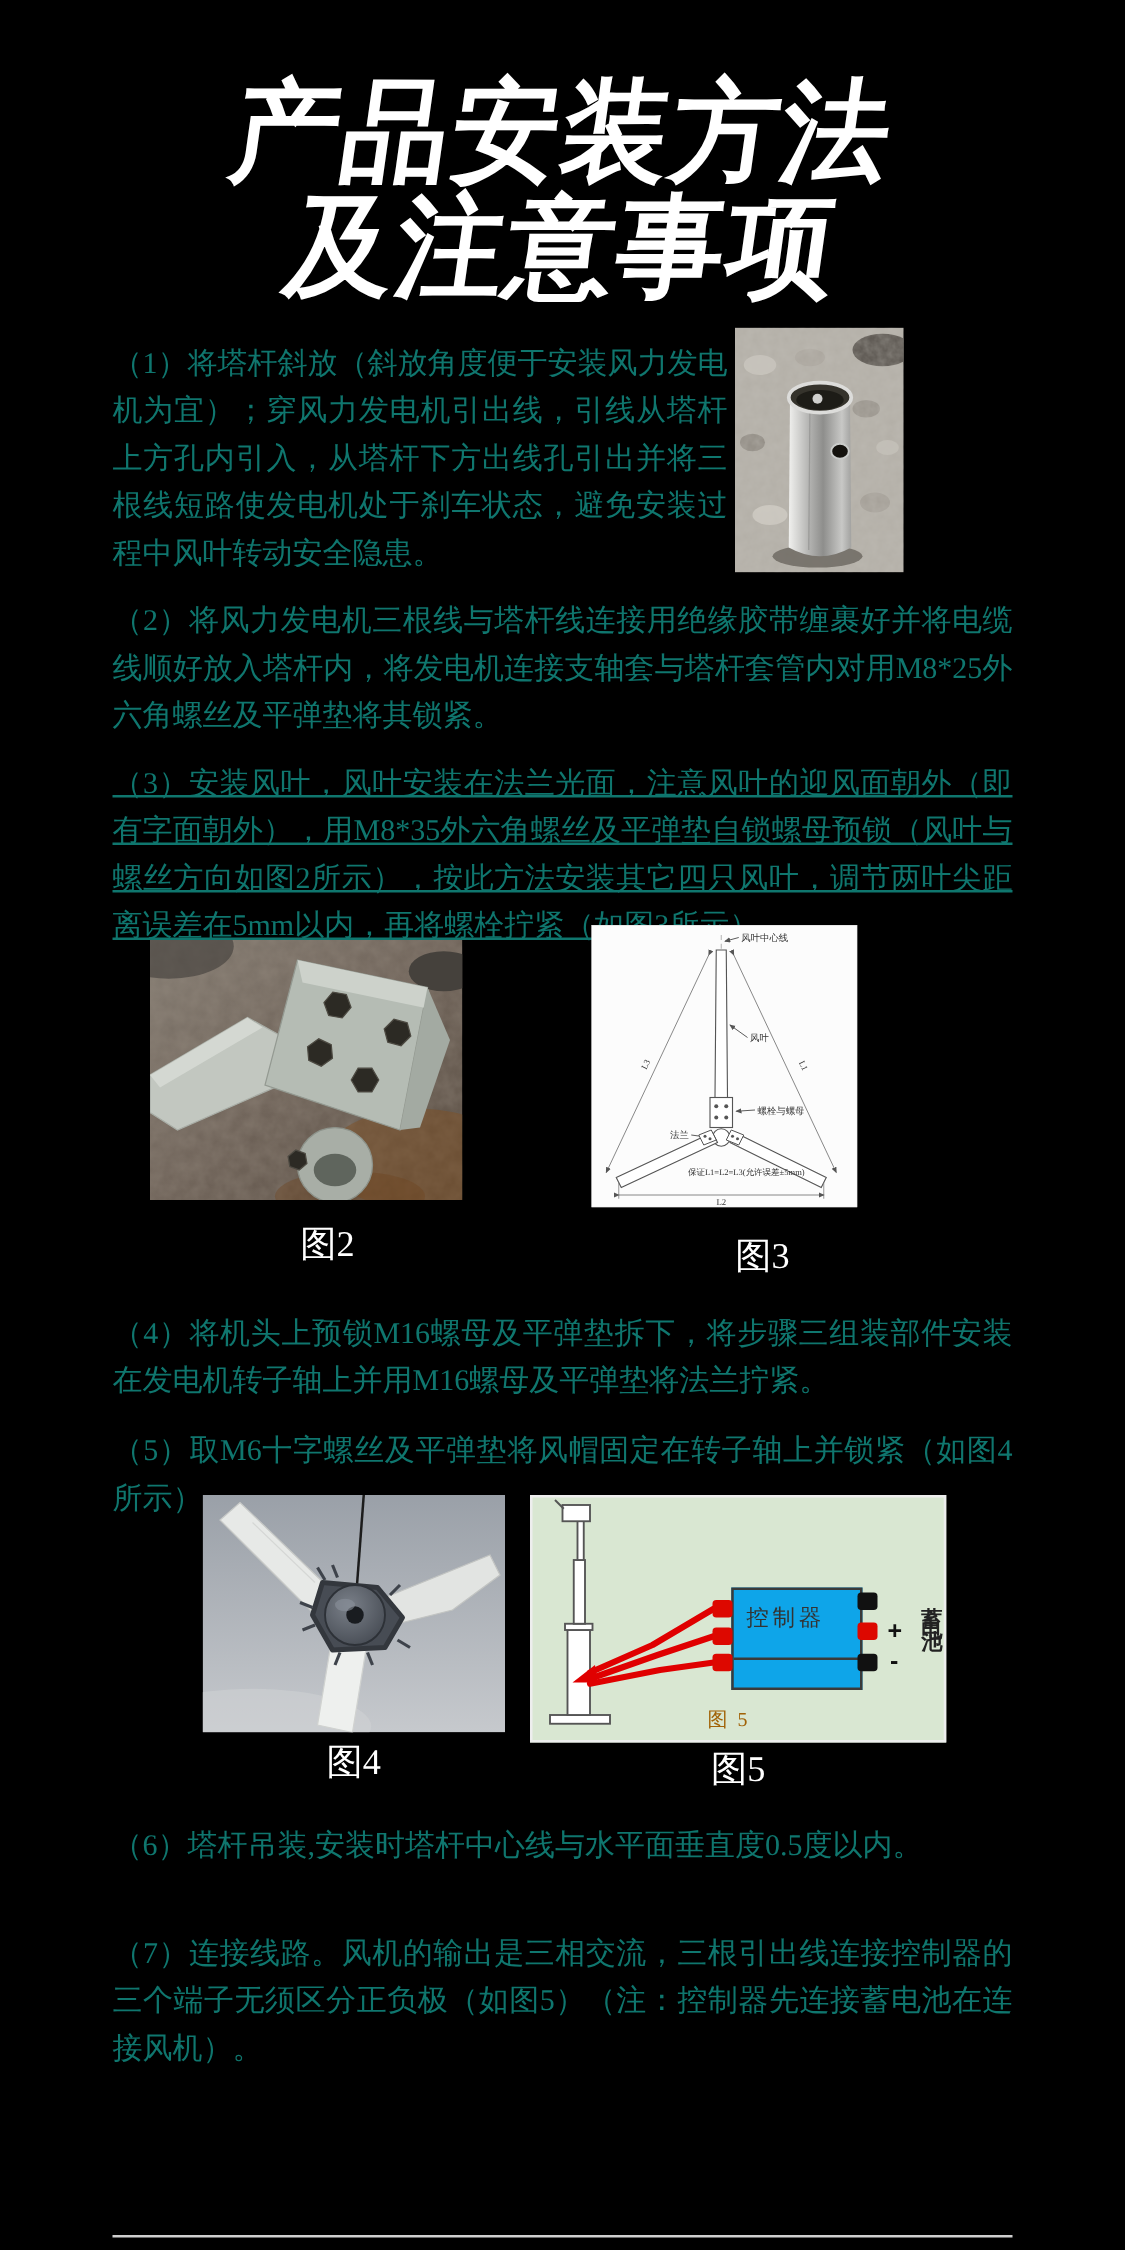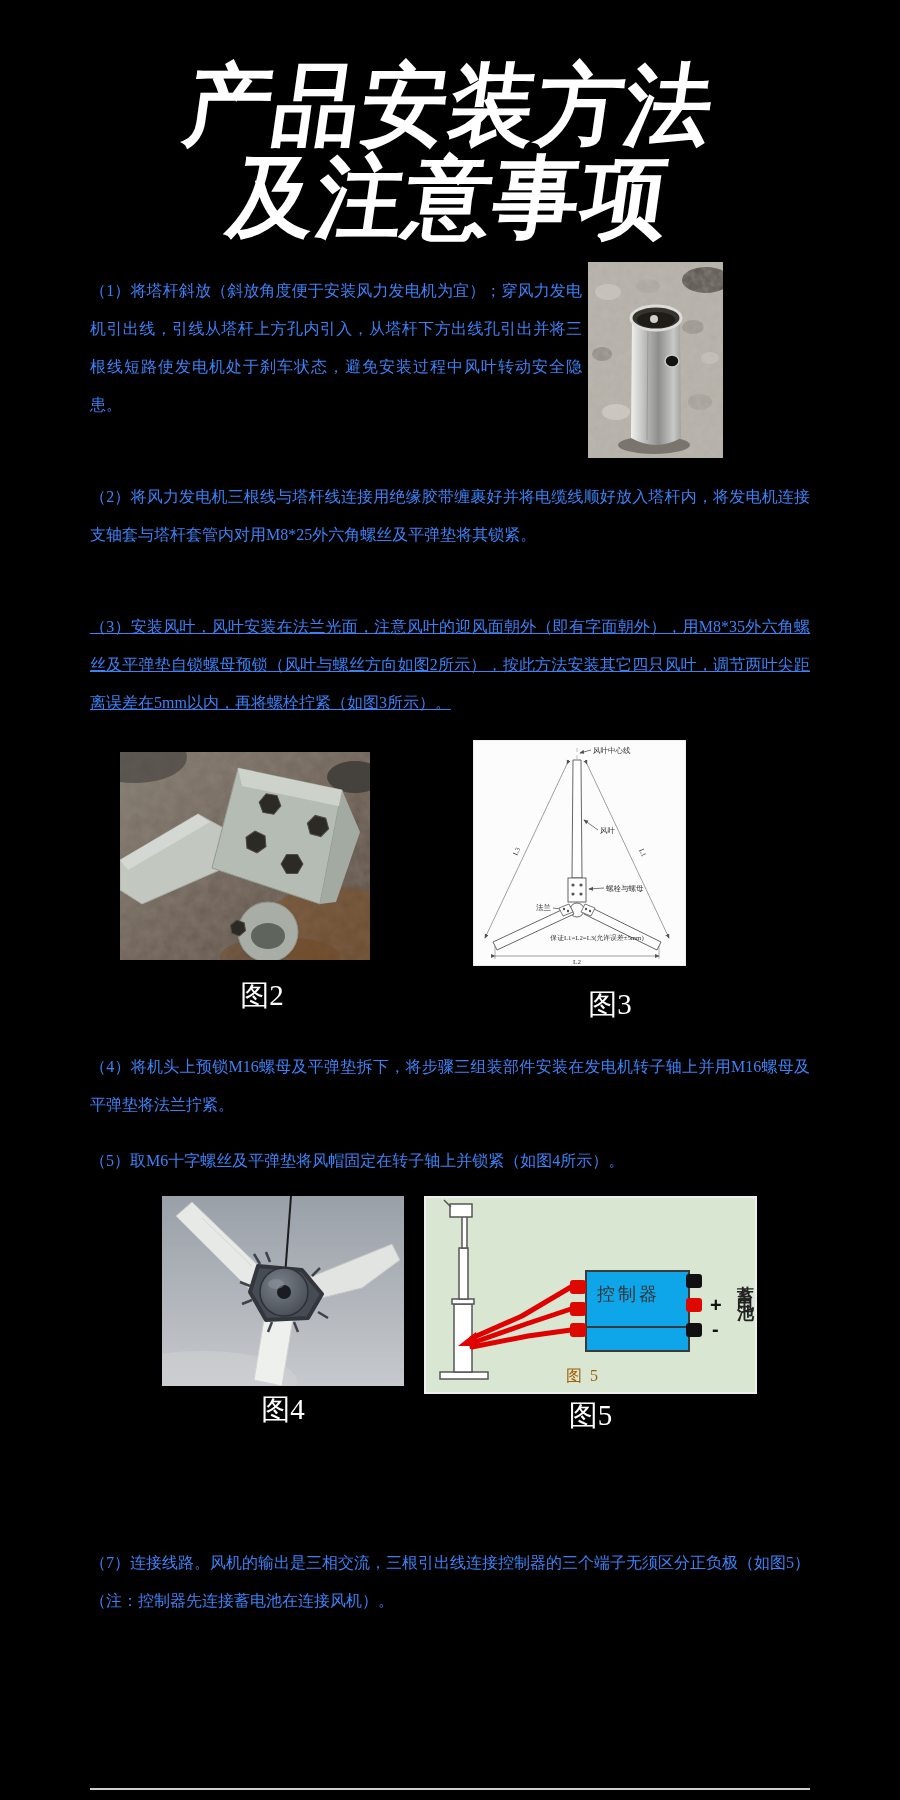--- a/index.html
+++ b/index.html
@@ -1,21 +1,21 @@
 <!DOCTYPE html>
 <html><head>
 <meta charset="utf-8">
 <style>
   html,body{margin:0;padding:0;background:#000;}
   #page{position:relative;width:900px;height:1800px;background:#000;overflow:hidden;
         font-family:"Liberation Serif","DejaVu Serif",serif;}
   .title-line{position:absolute;left:0;right:0;text-align:center;color:#fff;
         font-family:"Liberation Sans","DejaVu Sans",sans-serif;font-weight:900;
         font-size:86px;letter-spacing:2px;transform:skewX(-8deg) scaleY(1.04);}
-  .step{position:absolute;left:90px;width:720px;color:#3b82f6;font-size:16px;
+  .step{position:absolute;left:90px;width:720px;color:#0f766e;font-size:24px;
         line-height:38px;text-align:justify;}
   .fig{position:absolute;overflow:hidden;}
   .fig svg{display:block;}
   .caption{position:absolute;color:#fff;font-size:29px;text-align:center;}
   
   #fig5{background:#d9e7d2;border:2px solid #eee;box-sizing:border-box;}
   #fig5 svg{position:absolute;left:0;top:0;}
   .ctrl-box{position:absolute;left:159px;top:72px;width:105px;height:82px;background:#0ea5e9;
         border:2px solid #3a3a3a;box-sizing:border-box;}
   .ctrl-line{position:absolute;left:0;right:0;bottom:22px;border-top:2px solid #3a3a3a;}
@@ -241,16 +241,17 @@
     <span class="term black" style="left:260px;top:125px;"></span>
     <span class="polarity" style="left:284px;top:96px;">+</span>
     <span class="polarity" style="left:286px;top:120px;">-</span>
     <span class="battery-label">蓄电池</span>
     <span class="fig5-inner-caption">图 5</span>
   </div>
 
   <div class="caption" style="left:162px;top:1390px;width:242px;">图4</div>
   <div class="caption" style="left:424px;top:1396px;width:333px;">图5</div>
 
+  <div class="step" style="top:1458px;">（6）塔杆吊装,安装时塔杆中心线与水平面垂直度0.5度以内。</div>
   <div class="step" style="top:1544px;">（7）连接线路。风机的输出是三相交流，三根引出线连接控制器的三个端子无须区分正负极（如图5）（注：控制器先连接蓄电池在连接风机）。</div>
 
   <div class="footer-line"></div>
 </div>
 
 </body></html>

